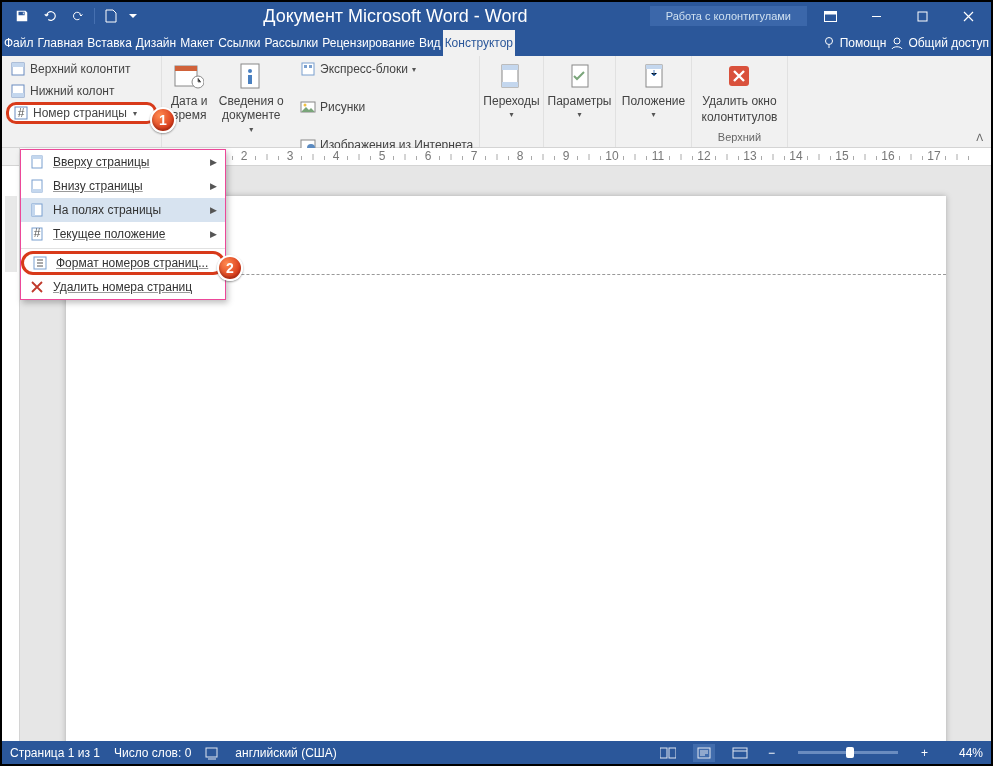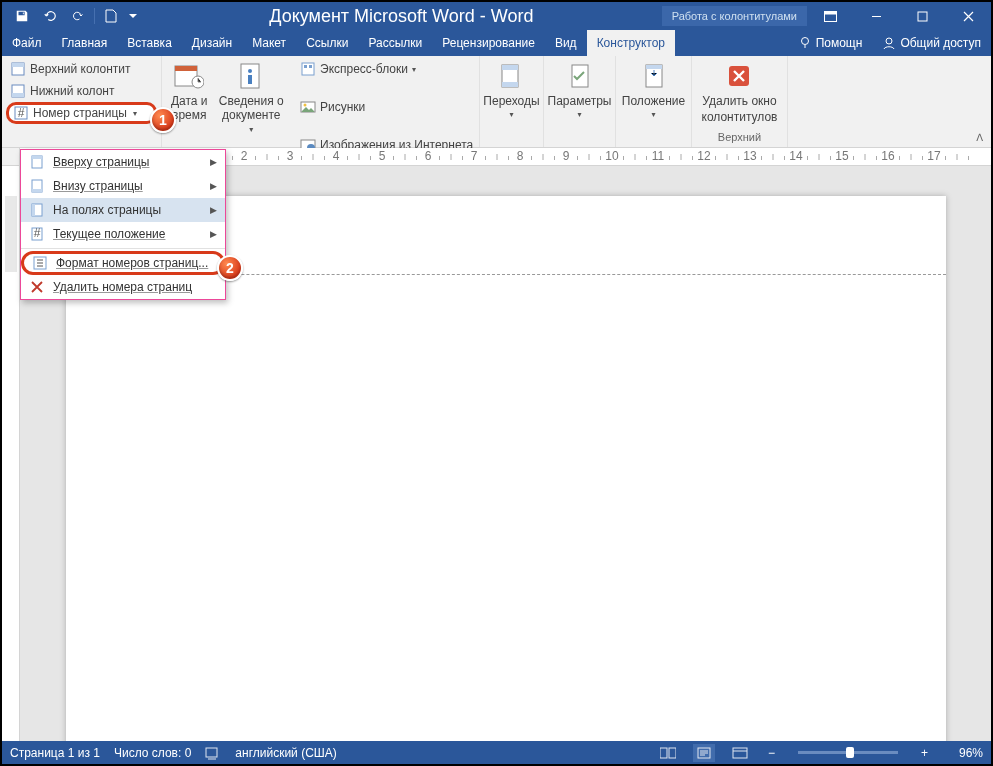--- a/index.html
+++ b/index.html
@@ -3,25 +3,25 @@
 <meta charset="utf-8">
 <style>
 *{margin:0;padding:0;box-sizing:border-box;font-family:"Segoe UI",Tahoma,sans-serif;font-size:12px;-webkit-font-smoothing:antialiased}
 body{background:#f0f0f0;overflow:hidden}
 .app{width:993px;height:766px;background:#fff;border:2px solid #000;position:relative;display:flex;flex-direction:column}
 .titlebar{height:28px;background:#2b579a;color:#fff;display:flex;align-items:center}
 .qat{display:flex;align-items:center;gap:0;padding-left:6px}
 .qat-btn{width:28px;height:28px;display:flex;align-items:center;justify-content:center;color:#fff;font-size:12px}
 .qat-sep{width:1px;height:16px;background:#4670b0;margin:0 2px}
 .title-text{flex:1;text-align:center;font-size:18px}
-.context-tab{background:#3b67aa;padding:4px 10px;font-size:11px;color:#cfe0f0}
+.context-tab{background:#3b67aa;padding:4px 16px;font-size:11px;color:#cfe0f0}
 .winctrl{display:flex}
 .winbtn{width:46px;height:28px;display:flex;align-items:center;justify-content:center}
 .ribbon-tabs{height:26px;background:#2b579a;display:flex;align-items:stretch;color:#fff;font-size:12px}
-.rtab{padding:0 10px;display:flex;align-items:center;cursor:pointer}
+.rtab{padding:0 2px;display:flex;align-items:center;cursor:pointer}
 .rtab.file{background:#2b579a;font-weight:400}
 .rtab.active{background:#f1f1f1;color:#2b579a}
 .rtab-right{margin-left:auto;display:flex}
 .ribbon{height:92px;background:#f1f1f1;border-bottom:1px solid #d4d4d4;display:flex;position:relative}
 .rgroup{border-right:1px solid #e1e1e1;padding:2px 4px;display:flex;flex-direction:column}
 .rgroup-body{flex:1;display:flex;align-items:flex-start;gap:2px}
 .rgroup-label{font-size:11px;color:#666;text-align:center;padding-bottom:2px}
 .rbtn-small{height:22px;padding:0 4px;display:flex;align-items:center;gap:4px;font-size:12px;color:#444;cursor:pointer;white-space:nowrap}
 .rbtn-big{width:auto;padding:2px 4px;display:flex;flex-direction:column;align-items:center;gap:2px;font-size:12px;color:#444;cursor:pointer;text-align:center;line-height:1.2}
 .rbtn-icon-big{width:32px;height:32px;display:flex;align-items:center;justify-content:center}
@@ -503,16 +503,16 @@
         <svg width="16" height="12">
           <rect x="1" y="1" width="14" height="10" fill="none" stroke="#fff"></rect>
           <path stroke="#fff" d="M1 4h14"></path>
         </svg>
       </div>
     <span style="padding:0 3px">−</span>
     <div class="zoom-slider">
         <div class="zoom-knob"></div>
       </div>
     <span style="padding:0 3px">+</span>
-    <span style="min-width:38px;text-align:right">96%</span>
+    <span style="min-width:38px;text-align:right">44%</span>
   </div>
 
 </div>
 
 </body></html>

